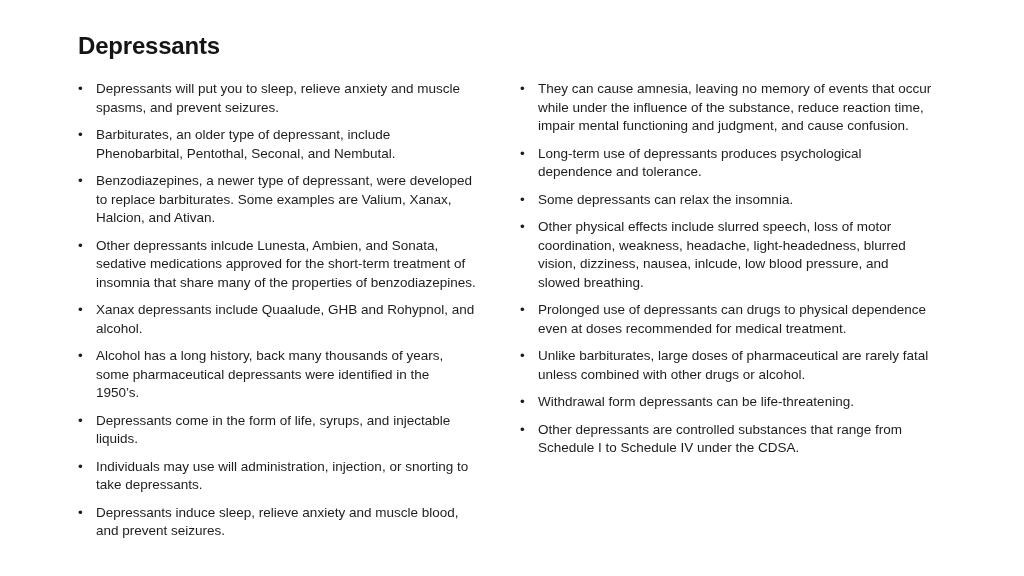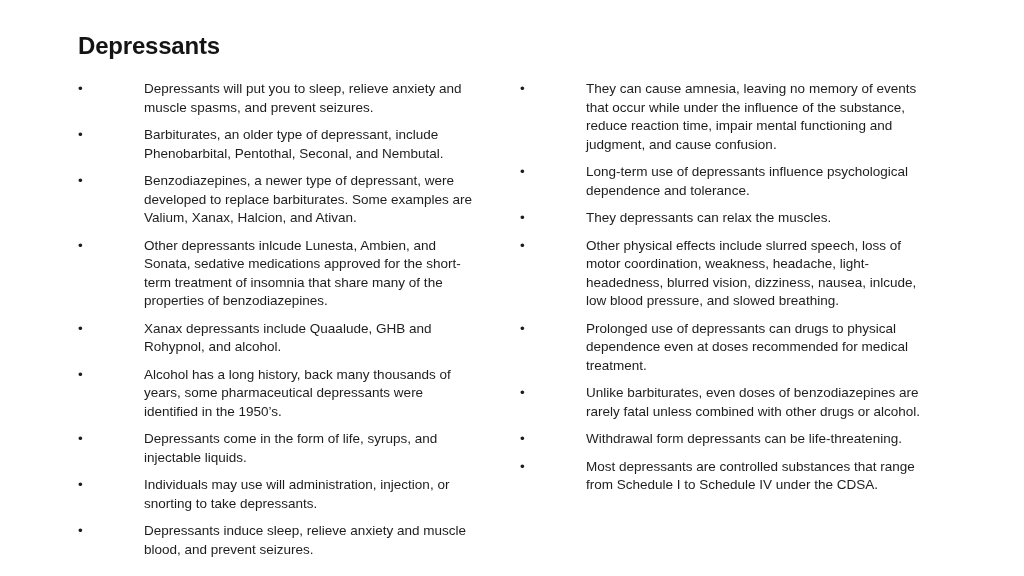--- a/index.html
+++ b/index.html
@@ -48,21 +48,20 @@
     margin: 0 0 9px 0;
     font-size: 13.5px;
     line-height: 18.5px;
   }
   .bullet-marker {
     flex: 0 0 18px;
     text-align: left;
   }
   .bullet-text {
     flex: 1;
-    margin-left: 48px;
   }
 </style>
 </head>
 <body>
 
 <div class="slide">
 
   <div class="slide-title">Depressants</div>
 
   <div class="bullet-column left">
@@ -107,42 +106,42 @@
   </div>
 
   <div class="bullet-column right">
     <ul class="bullet-list">
       <li class="bullet-item">
         <span class="bullet-marker">•</span>
         <span class="bullet-text">They can cause amnesia, leaving no memory of events that occur while under the influence of the substance, reduce reaction time, impair mental functioning and judgment, and cause confusion.</span>
       </li>
       <li class="bullet-item">
         <span class="bullet-marker">•</span>
-        <span class="bullet-text">Long-term use of depressants influence psychological dependence and tolerance.</span>
+        <span class="bullet-text">Long-term use of depressants produces psychological dependence and tolerance.</span>
       </li>
       <li class="bullet-item">
         <span class="bullet-marker">•</span>
-        <span class="bullet-text">They depressants can relax the muscles.</span>
+        <span class="bullet-text">Some depressants can relax the insomnia.</span>
       </li>
       <li class="bullet-item">
         <span class="bullet-marker">•</span>
         <span class="bullet-text">Other physical effects include slurred speech, loss of motor coordination, weakness, headache, light-headedness, blurred vision, dizziness, nausea, inlcude, low blood pressure, and slowed breathing.</span>
       </li>
       <li class="bullet-item">
         <span class="bullet-marker">•</span>
         <span class="bullet-text">Prolonged use of depressants can drugs to physical dependence even at doses recommended for medical treatment.</span>
       </li>
       <li class="bullet-item">
         <span class="bullet-marker">•</span>
-        <span class="bullet-text">Unlike barbiturates, even doses of benzodiazepines are rarely fatal unless combined with other drugs or alcohol.</span>
+        <span class="bullet-text">Unlike barbiturates, large doses of pharmaceutical are rarely fatal unless combined with other drugs or alcohol.</span>
       </li>
       <li class="bullet-item">
         <span class="bullet-marker">•</span>
         <span class="bullet-text">Withdrawal form depressants can be life-threatening.</span>
       </li>
       <li class="bullet-item">
         <span class="bullet-marker">•</span>
-        <span class="bullet-text">Most depressants are controlled substances that range from Schedule I to Schedule IV under the CDSA.</span>
+        <span class="bullet-text">Other depressants are controlled substances that range from Schedule I to Schedule IV under the CDSA.</span>
       </li>
     </ul>
   </div>
 
 </div>
 
 </body></html>

